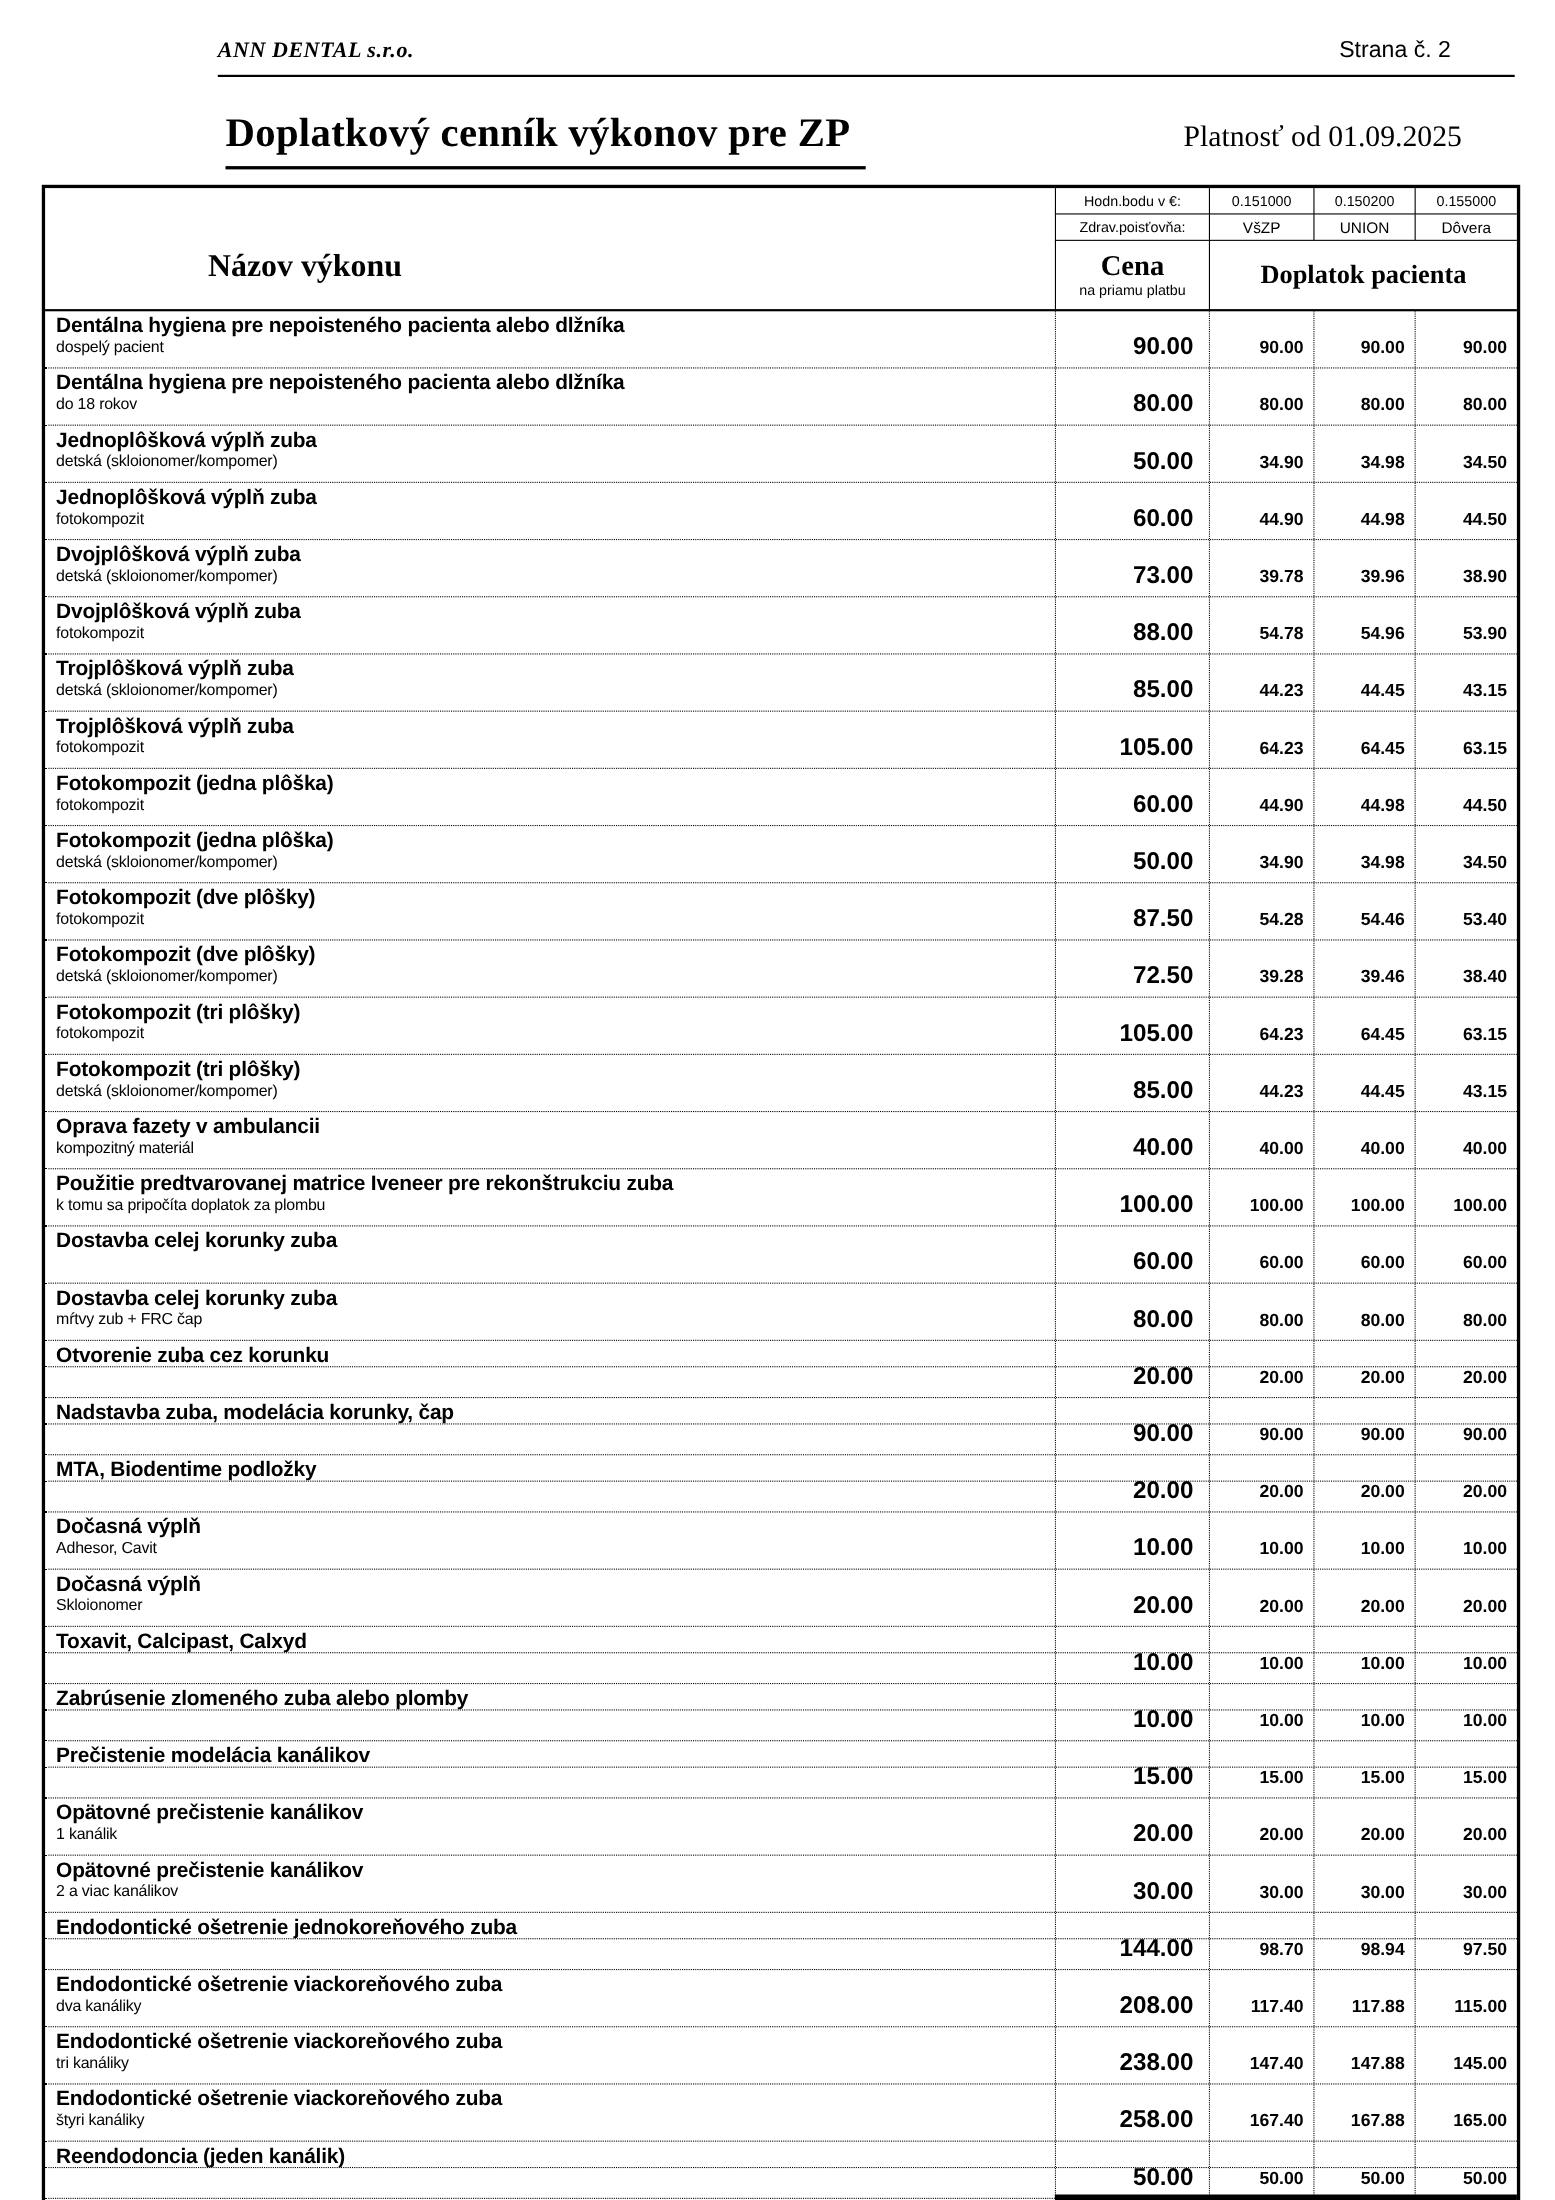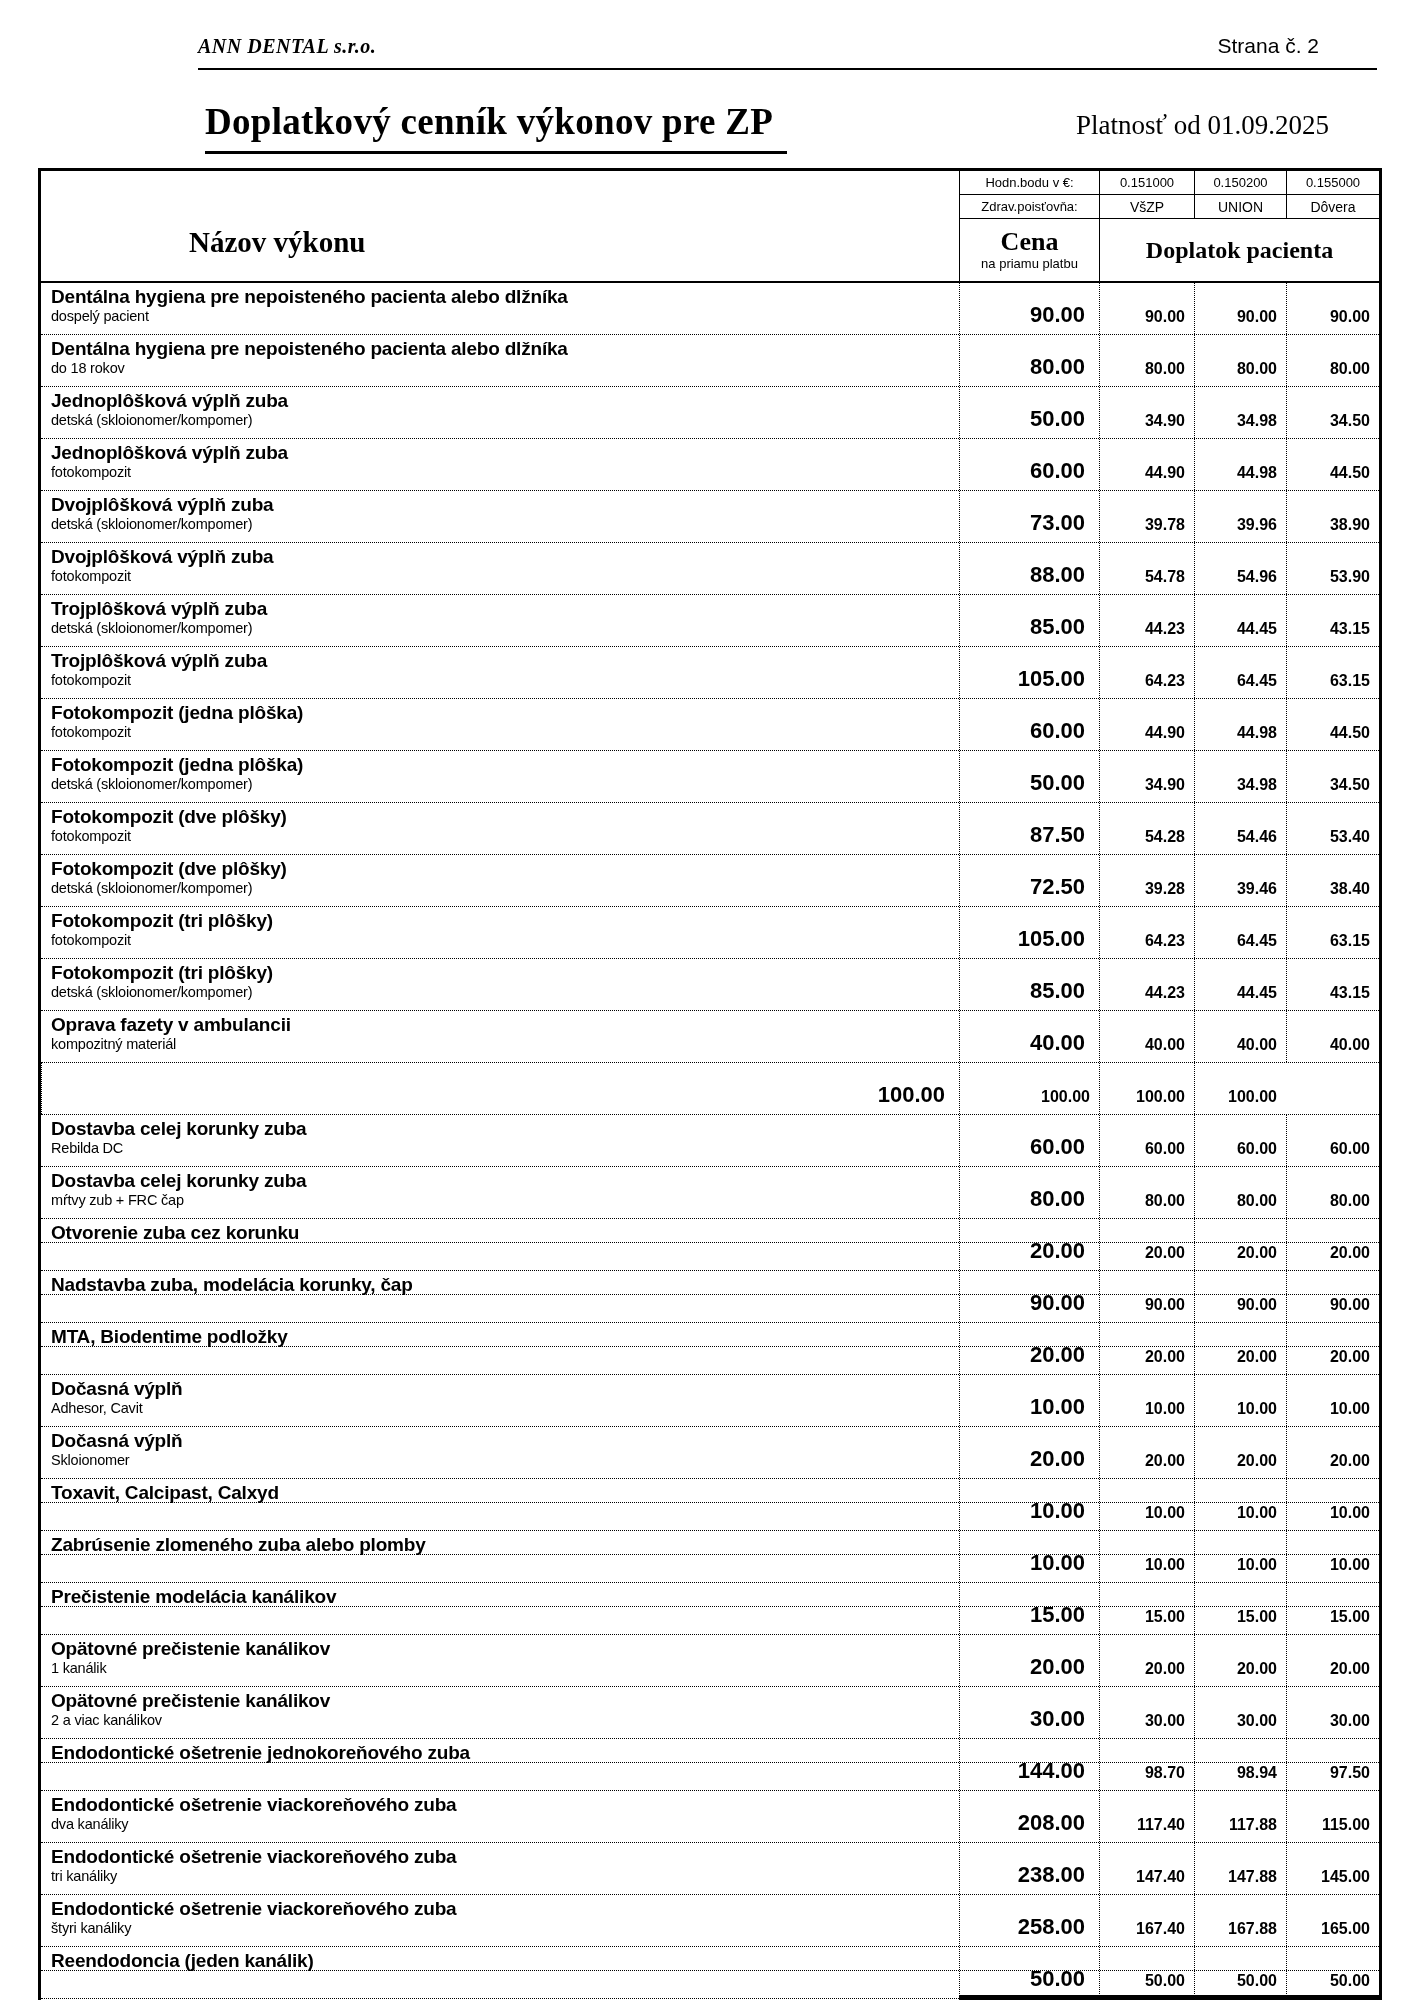--- a/index.html
+++ b/index.html
@@ -290,30 +290,33 @@
       <div class="pname">Oprava fazety v ambulancii</div>
       <div class="psub">kompozitný materiál</div>
     </div>
     <div class="cell-price cena">40.00</div>
     <div class="cell-price small">40.00</div>
     <div class="cell-price small">40.00</div>
     <div class="cell-price small">40.00</div>
   </div>
 
   <div class="row">
+    <div class="cell-name">
+      <div class="pname">Použitie predtvarovanej matrice Iveneer pre rekonštrukciu zuba</div>
+      <div class="psub">k tomu sa pripočíta doplatok za plombu</div>
+    </div>
     <div class="cell-price cena">100.00</div>
     <div class="cell-price small">100.00</div>
     <div class="cell-price small">100.00</div>
     <div class="cell-price small">100.00</div>
   </div>
 
   <div class="row">
     <div class="cell-name">
       <div class="pname">Dostavba celej korunky zuba</div>
-      <div class="psub">Rebilda DC</div>
     </div>
     <div class="cell-price cena">60.00</div>
     <div class="cell-price small">60.00</div>
     <div class="cell-price small">60.00</div>
     <div class="cell-price small">60.00</div>
   </div>
 
   <div class="row">
     <div class="cell-name">
       <div class="pname">Dostavba celej korunky zuba</div>

